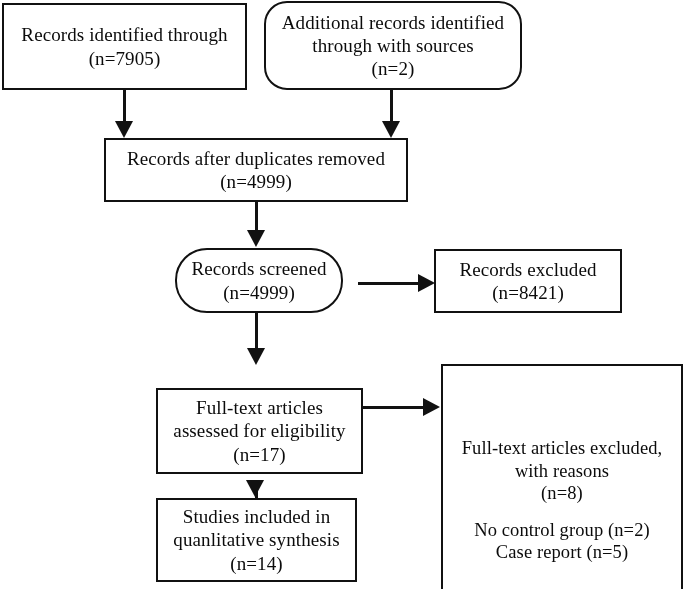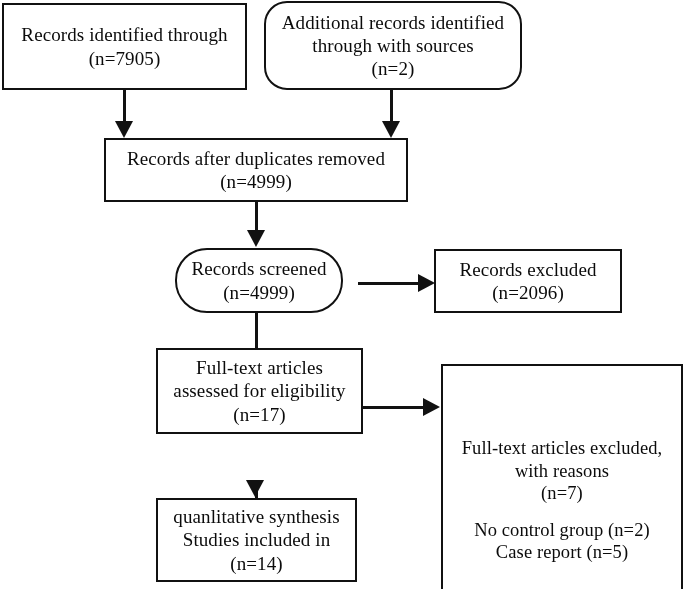--- a/index.html
+++ b/index.html
@@ -34,21 +34,21 @@
   }
   .flow-box .line { display: block; white-space: nowrap; }
   .flow-box .gap { display: block; height: 14px; }
 
   
   #box-db-records      { left: 2px;   top: 3px;   width: 245px; height: 87px; }
   #box-other-records   { left: 264px; top: 1px;   width: 258px; height: 89px; border-radius: 23px; }
   #box-duplicates      { left: 104px; top: 138px; width: 304px; height: 64px; }
   #box-screened        { left: 175px; top: 248px; width: 168px; height: 65px; border-radius: 32px; }
   #box-excluded        { left: 434px; top: 249px; width: 188px; height: 64px; }
-  #box-fulltext        { left: 156px; top: 348px; width: 207px; height: 86px; }
+  #box-fulltext        { left: 156px; top: 388px; width: 207px; height: 86px; }
   #box-excl-reasons    { left: 441px; top: 364px; width: 242px; height: 273px; font-size: 18.5px; }
   #box-included        { left: 156px; top: 498px; width: 201px; height: 84px; }
 
   
   .conn {
     position: absolute;
   }
   .conn-line-v {
     position: absolute;
     width: 2.5px;
@@ -145,21 +145,21 @@
     <span class="line">(n=4999)</span>
   </div>
 
   <div class="conn" id="conn-screened-to-excluded">
     <div class="conn-line-h"></div>
     <div class="arrowhead-right"></div>
   </div>
 
   <div class="flow-box" id="box-excluded">
     <span class="line">Records excluded</span>
-    <span class="line">(n=2096)</span>
+    <span class="line">(n=8421)</span>
   </div>
 
   <div class="conn" id="conn-screened-to-fulltext">
     <div class="conn-line-v"></div>
     <div class="arrowhead-down"></div>
   </div>
 
   <div class="flow-box" id="box-fulltext">
     <span class="line">Full-text articles</span>
     <span class="line">assessed for eligibility</span>
@@ -167,30 +167,30 @@
   </div>
 
   <div class="conn" id="conn-fulltext-to-reasons">
     <div class="conn-line-h"></div>
     <div class="arrowhead-right"></div>
   </div>
 
   <div class="flow-box" id="box-excl-reasons">
     <span class="line">Full-text articles excluded,</span>
     <span class="line">with reasons</span>
-    <span class="line">(n=7)</span>
+    <span class="line">(n=8)</span>
     <span class="gap"></span>
     <span class="line">No control group (n=2)</span>
     <span class="line">Case report (n=5)</span>
   </div>
 
   <div class="conn" id="conn-fulltext-to-included">
     <div class="conn-line-v"></div>
     <div class="arrowhead-down"></div>
   </div>
 
   <div class="flow-box" id="box-included">
+    <span class="line">Studies included in</span>
     <span class="line">quanlitative synthesis</span>
-    <span class="line">Studies included in</span>
     <span class="line">(n=14)</span>
   </div>
 
 </div>
 
 </body></html>

